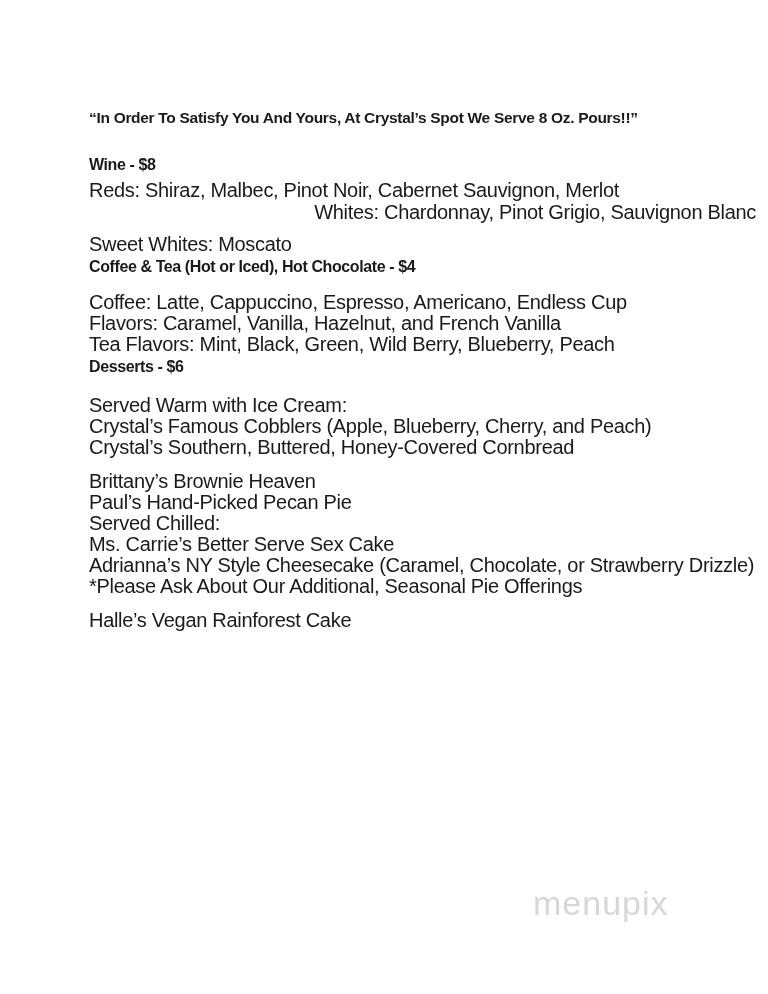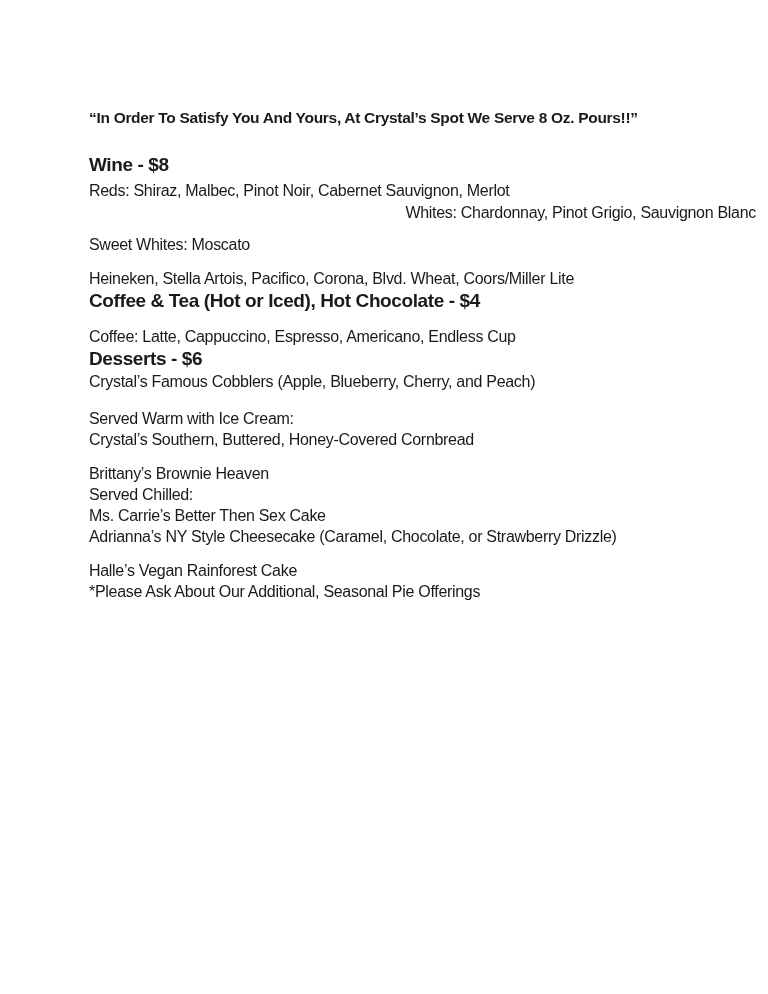--- a/index.html
+++ b/index.html
@@ -27,28 +27,28 @@
     margin: 0;
     white-space: nowrap;
   }
   .quote {
     font-size: 15.5px;
     font-weight: 700;
     letter-spacing: -0.3px;
     line-height: 20px;
   }
   .heading {
-    font-size: 19px;
+    font-size: 16px;
     font-weight: 700;
     letter-spacing: -0.4px;
     line-height: 24px;
     margin-top: 12px;
   }
   .line {
-    font-size: 16px;
+    font-size: 20px;
     font-weight: 400;
     letter-spacing: -0.3px;
     line-height: 21px;
     margin-top: 12px;
   }
   .ind1 { margin-left: 46px; }
   .ind2 { margin-left: 93px; }
   .mt-25 { margin-top: 25px !important; }
   .mt-16 { margin-top: 16px !important; }
   .mt-13 { margin-top: 13px !important; }
@@ -73,31 +73,34 @@
 <div class="page">
   <div class="content">
 
     <p class="quote">“In Order To Satisfy You And Yours, At Crystal’s Spot We Serve 8 Oz. Pours!!”</p>
 
     <h2 class="heading mt-25">Wine - $8</h2>
     <p class="line ind1 mt-3">Reds: Shiraz, Malbec, Pinot Noir, Cabernet Sauvignon, Merlot</p>
     <p class="line ind1 mt-1">Whites: Chardonnay, Pinot Grigio, Sauvignon Blanc</p>
     <p class="line ind1 mt-11">Sweet Whites: Moscato</p>
 
-    <p class="line ind1 mt-13">Heineken, Stella Artois, Pacifico, Corona, Blvd. Wheat, Coors/Miller Lite</p>
 
     <h2 class="heading">Coffee &amp; Tea (Hot or Iced), Hot Chocolate - $4</h2>
     <p class="line ind1 mt-13">Coffee: Latte, Cappuccino, Espresso, Americano, Endless Cup</p>
+    <p class="line ind2">Flavors: Caramel, Vanilla, Hazelnut, and French Vanilla</p>
+    <p class="line ind1">Tea Flavors: Mint, Black, Green, Wild Berry, Blueberry, Peach</p>
 
     <h2 class="heading">Desserts - $6</h2>
+    <p class="line mt-16">Served Warm with Ice Cream:</p>
     <p class="line ind1">Crystal’s Famous Cobblers (Apple, Blueberry, Cherry, and Peach)</p>
-    <p class="line mt-16">Served Warm with Ice Cream:</p>
     <p class="line ind1">Crystal’s Southern, Buttered, Honey-Covered Cornbread</p>
     <p class="line ind1 mt-13">Brittany’s Brownie Heaven</p>
+    <p class="line ind1">Paul’s Hand-Picked Pecan Pie</p>
     <p class="line">Served Chilled:</p>
-    <p class="line ind1">Ms. Carrie’s Better Then Sex Cake</p>
+    <p class="line ind1">Ms. Carrie’s Better Serve Sex Cake</p>
     <p class="line ind1">Adrianna’s NY Style Cheesecake (Caramel, Chocolate, or Strawberry Drizzle)</p>
+    <p class="line ind2">*Please Ask About Our Additional, Seasonal Pie Offerings</p>
     <p class="line ind1 mt-13">Halle’s Vegan Rainforest Cake</p>
-    <p class="line ind2">*Please Ask About Our Additional, Seasonal Pie Offerings</p>
 
   </div>
 
+  <div class="watermark">menupix</div>
 </div>
 
 </body></html>

